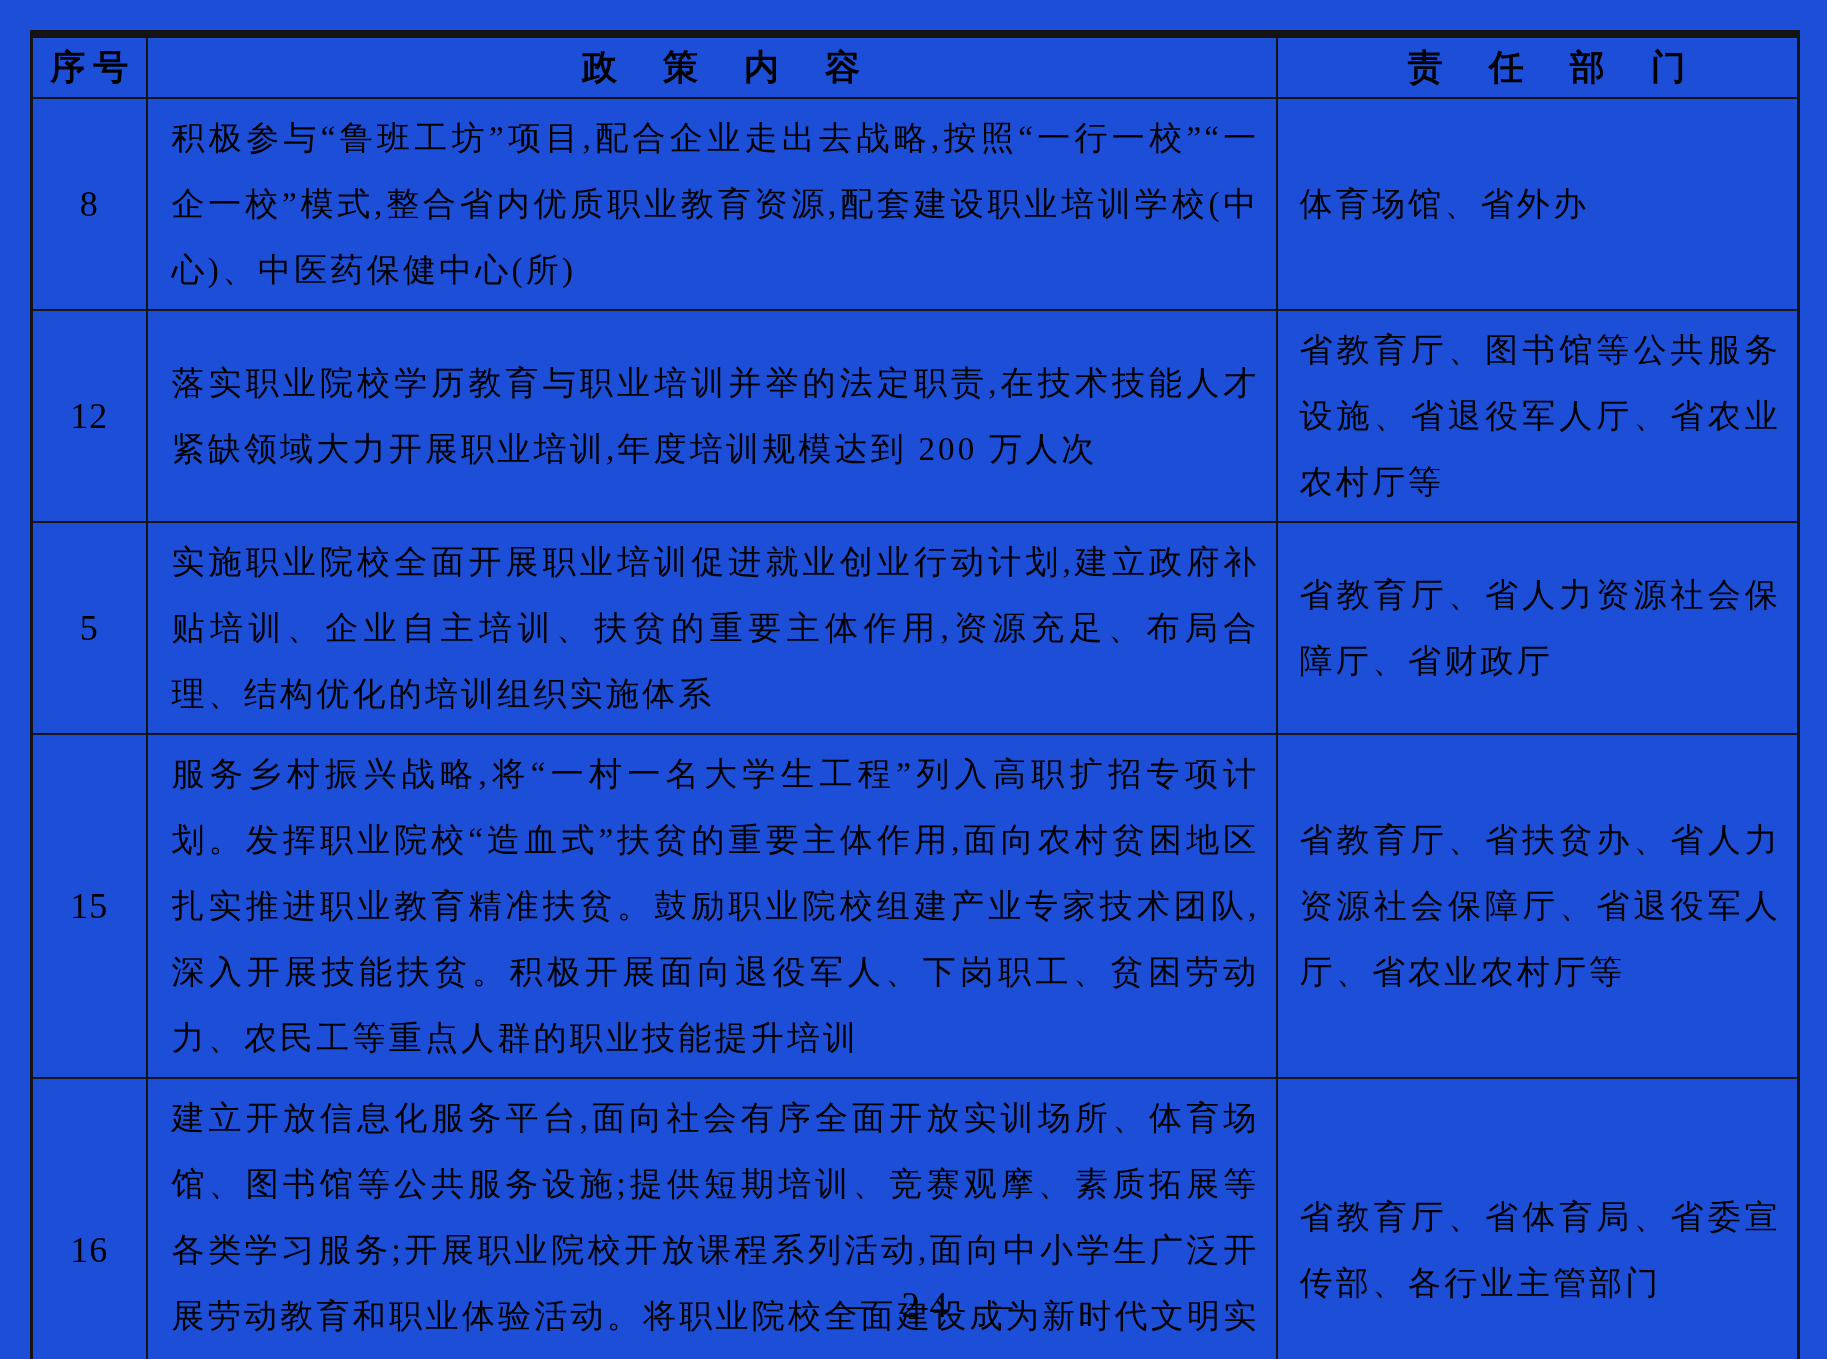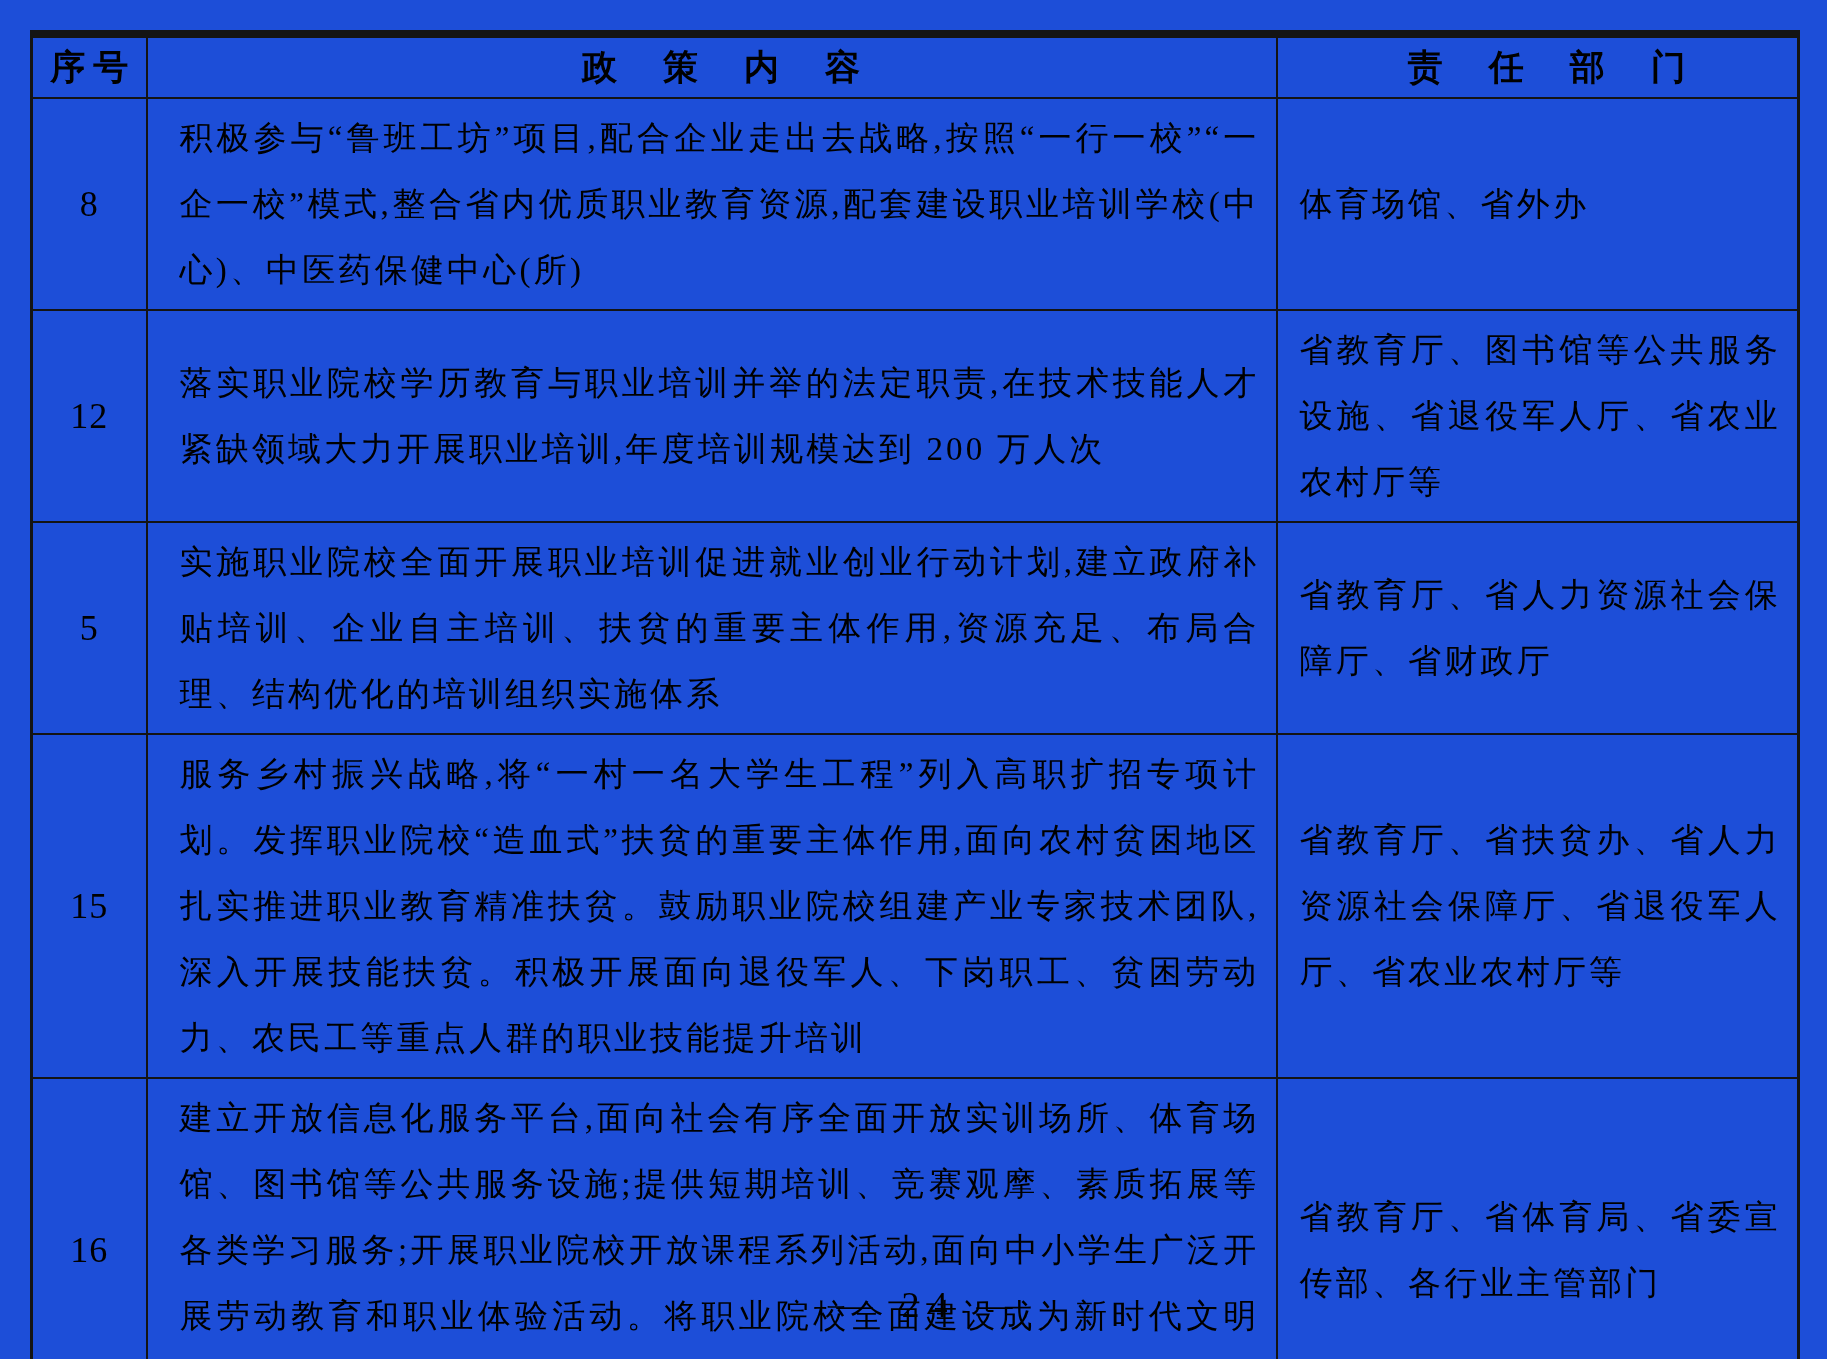--- a/index.html
+++ b/index.html
@@ -58,21 +58,21 @@
   th.th-wide {
     letter-spacing: 46px;
     padding-left: 65px;
   }
 
   td.cell-no {
     text-align: center;
     font-size: 36px;
     letter-spacing: 1px;
   }
-  td.cell-content { padding: 6px 16px 6px 32px; }
+  td.cell-content { padding: 6px 16px 6px 24px; }
   td.cell-dept    { padding: 6px 16px 6px 22px; }
 
   .para {
     font-size: 33px;
     line-height: 66px;
     letter-spacing: 3.2px;
     text-align: justify;
     text-align-last: left;
     text-justify: inter-character;
     color: #000000;

